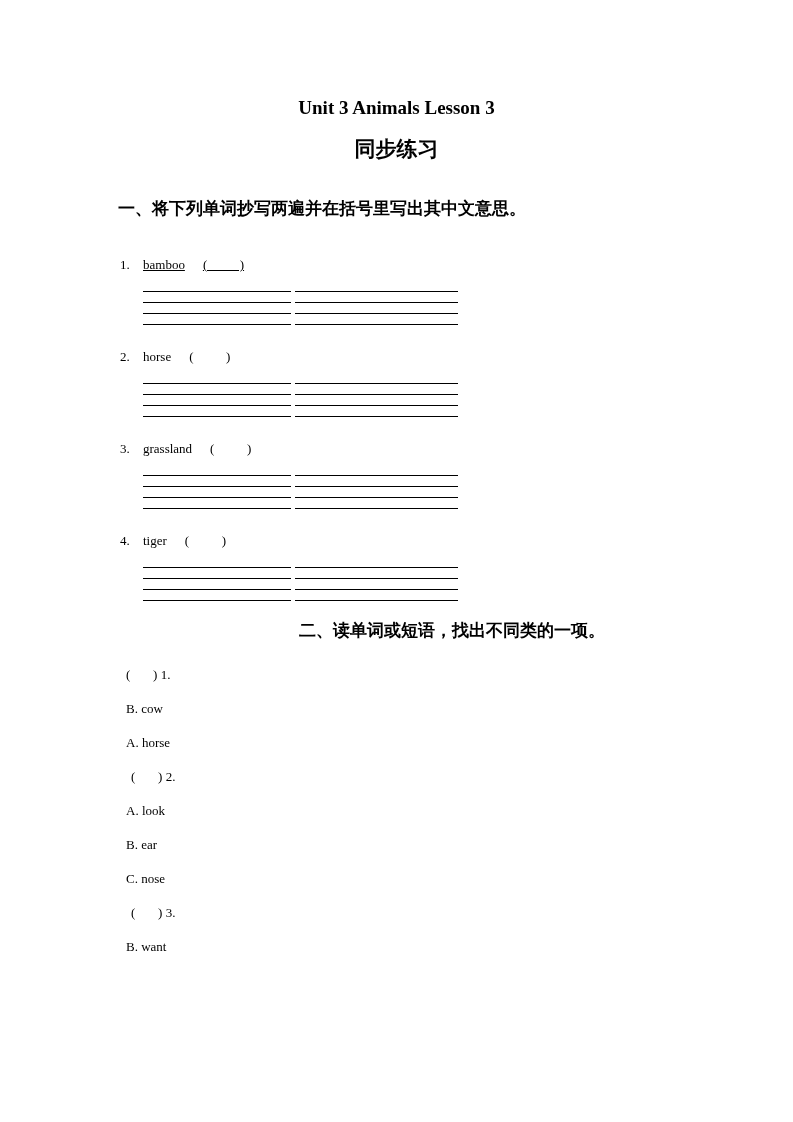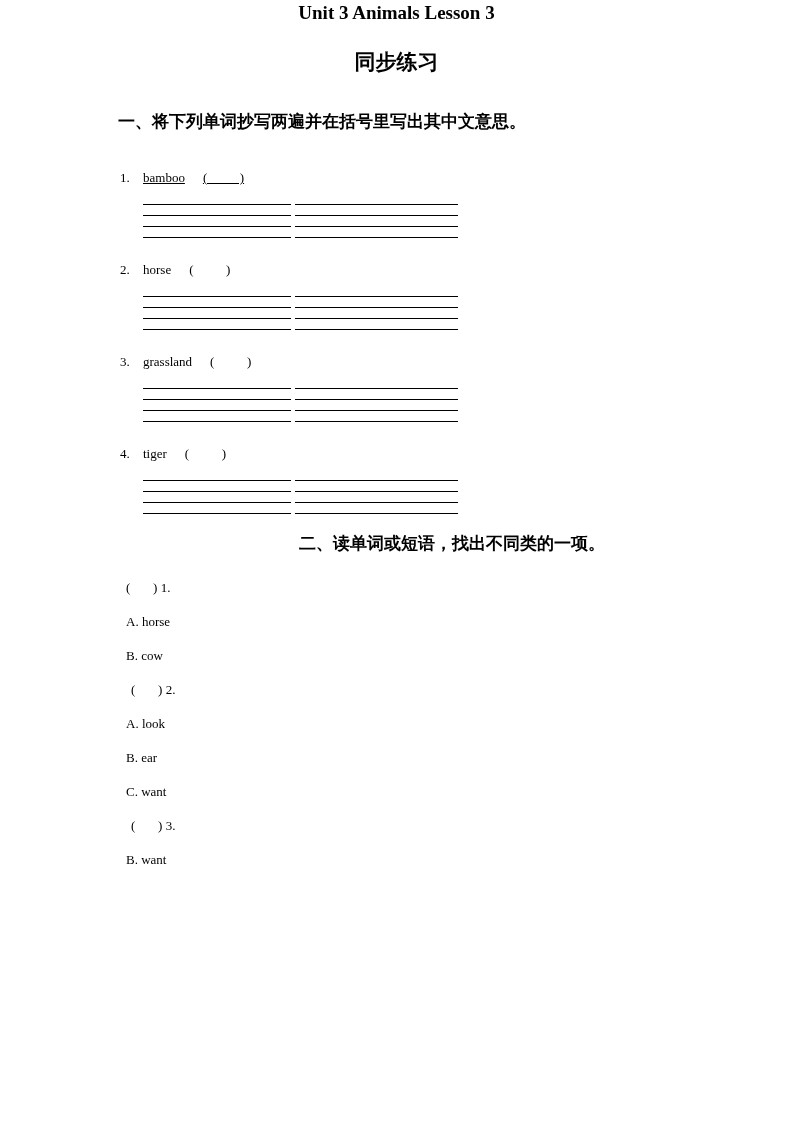--- a/index.html
+++ b/index.html
@@ -8,28 +8,29 @@
     position: relative;
     width: 793px;
     height: 1122px;
     margin: 0 auto;
     background: #ffffff;
     color: #000000;
     font-family: "Liberation Serif", "DejaVu Serif", serif;
     overflow: hidden;
   }
   .title {
+    padding-top: 95px;
     text-align: center;
     font-size: 19px;
     line-height: 25px;
     font-weight: bold;
     font-family: "Liberation Serif", "DejaVu Serif", serif;
   }
   .subtitle {
-    margin-top: 24px;
+    margin-top: 16px;
     text-align: center;
     font-size: 21px;
     line-height: 27px;
     font-weight: bold;
     font-family: "DejaVu Sans", "Liberation Sans", sans-serif;
   }
   .sec-heading {
     margin: 34px 7px 0 118px;
     font-size: 17px;
     line-height: 22px;
@@ -139,24 +140,24 @@
     <div class="grid4 g-right">
         <div class="cell"></div>
         <div class="cell"></div>
         <div class="cell"></div>
       </div>
   </div>
 
   <div class="sec-heading sec2">二、读单词或短语，找出不同类的一项。</div>
 
   <div class="q-row paren-row p1 q-first">(       ) 1.</div>
+  <div class="q-row">B. cow</div>
   <div class="q-row">A. horse</div>
-  <div class="q-row">B. cow</div>
 
   <div class="q-row paren-row">(       ) 2.</div>
   <div class="q-row">A. look</div>
   <div class="q-row">B. ear</div>
-  <div class="q-row">C. want</div>
+  <div class="q-row">C. nose</div>
 
   <div class="q-row paren-row">(       ) 3.</div>
   <div class="q-row">B. want</div>
 
 </div>
 
 </body></html>

